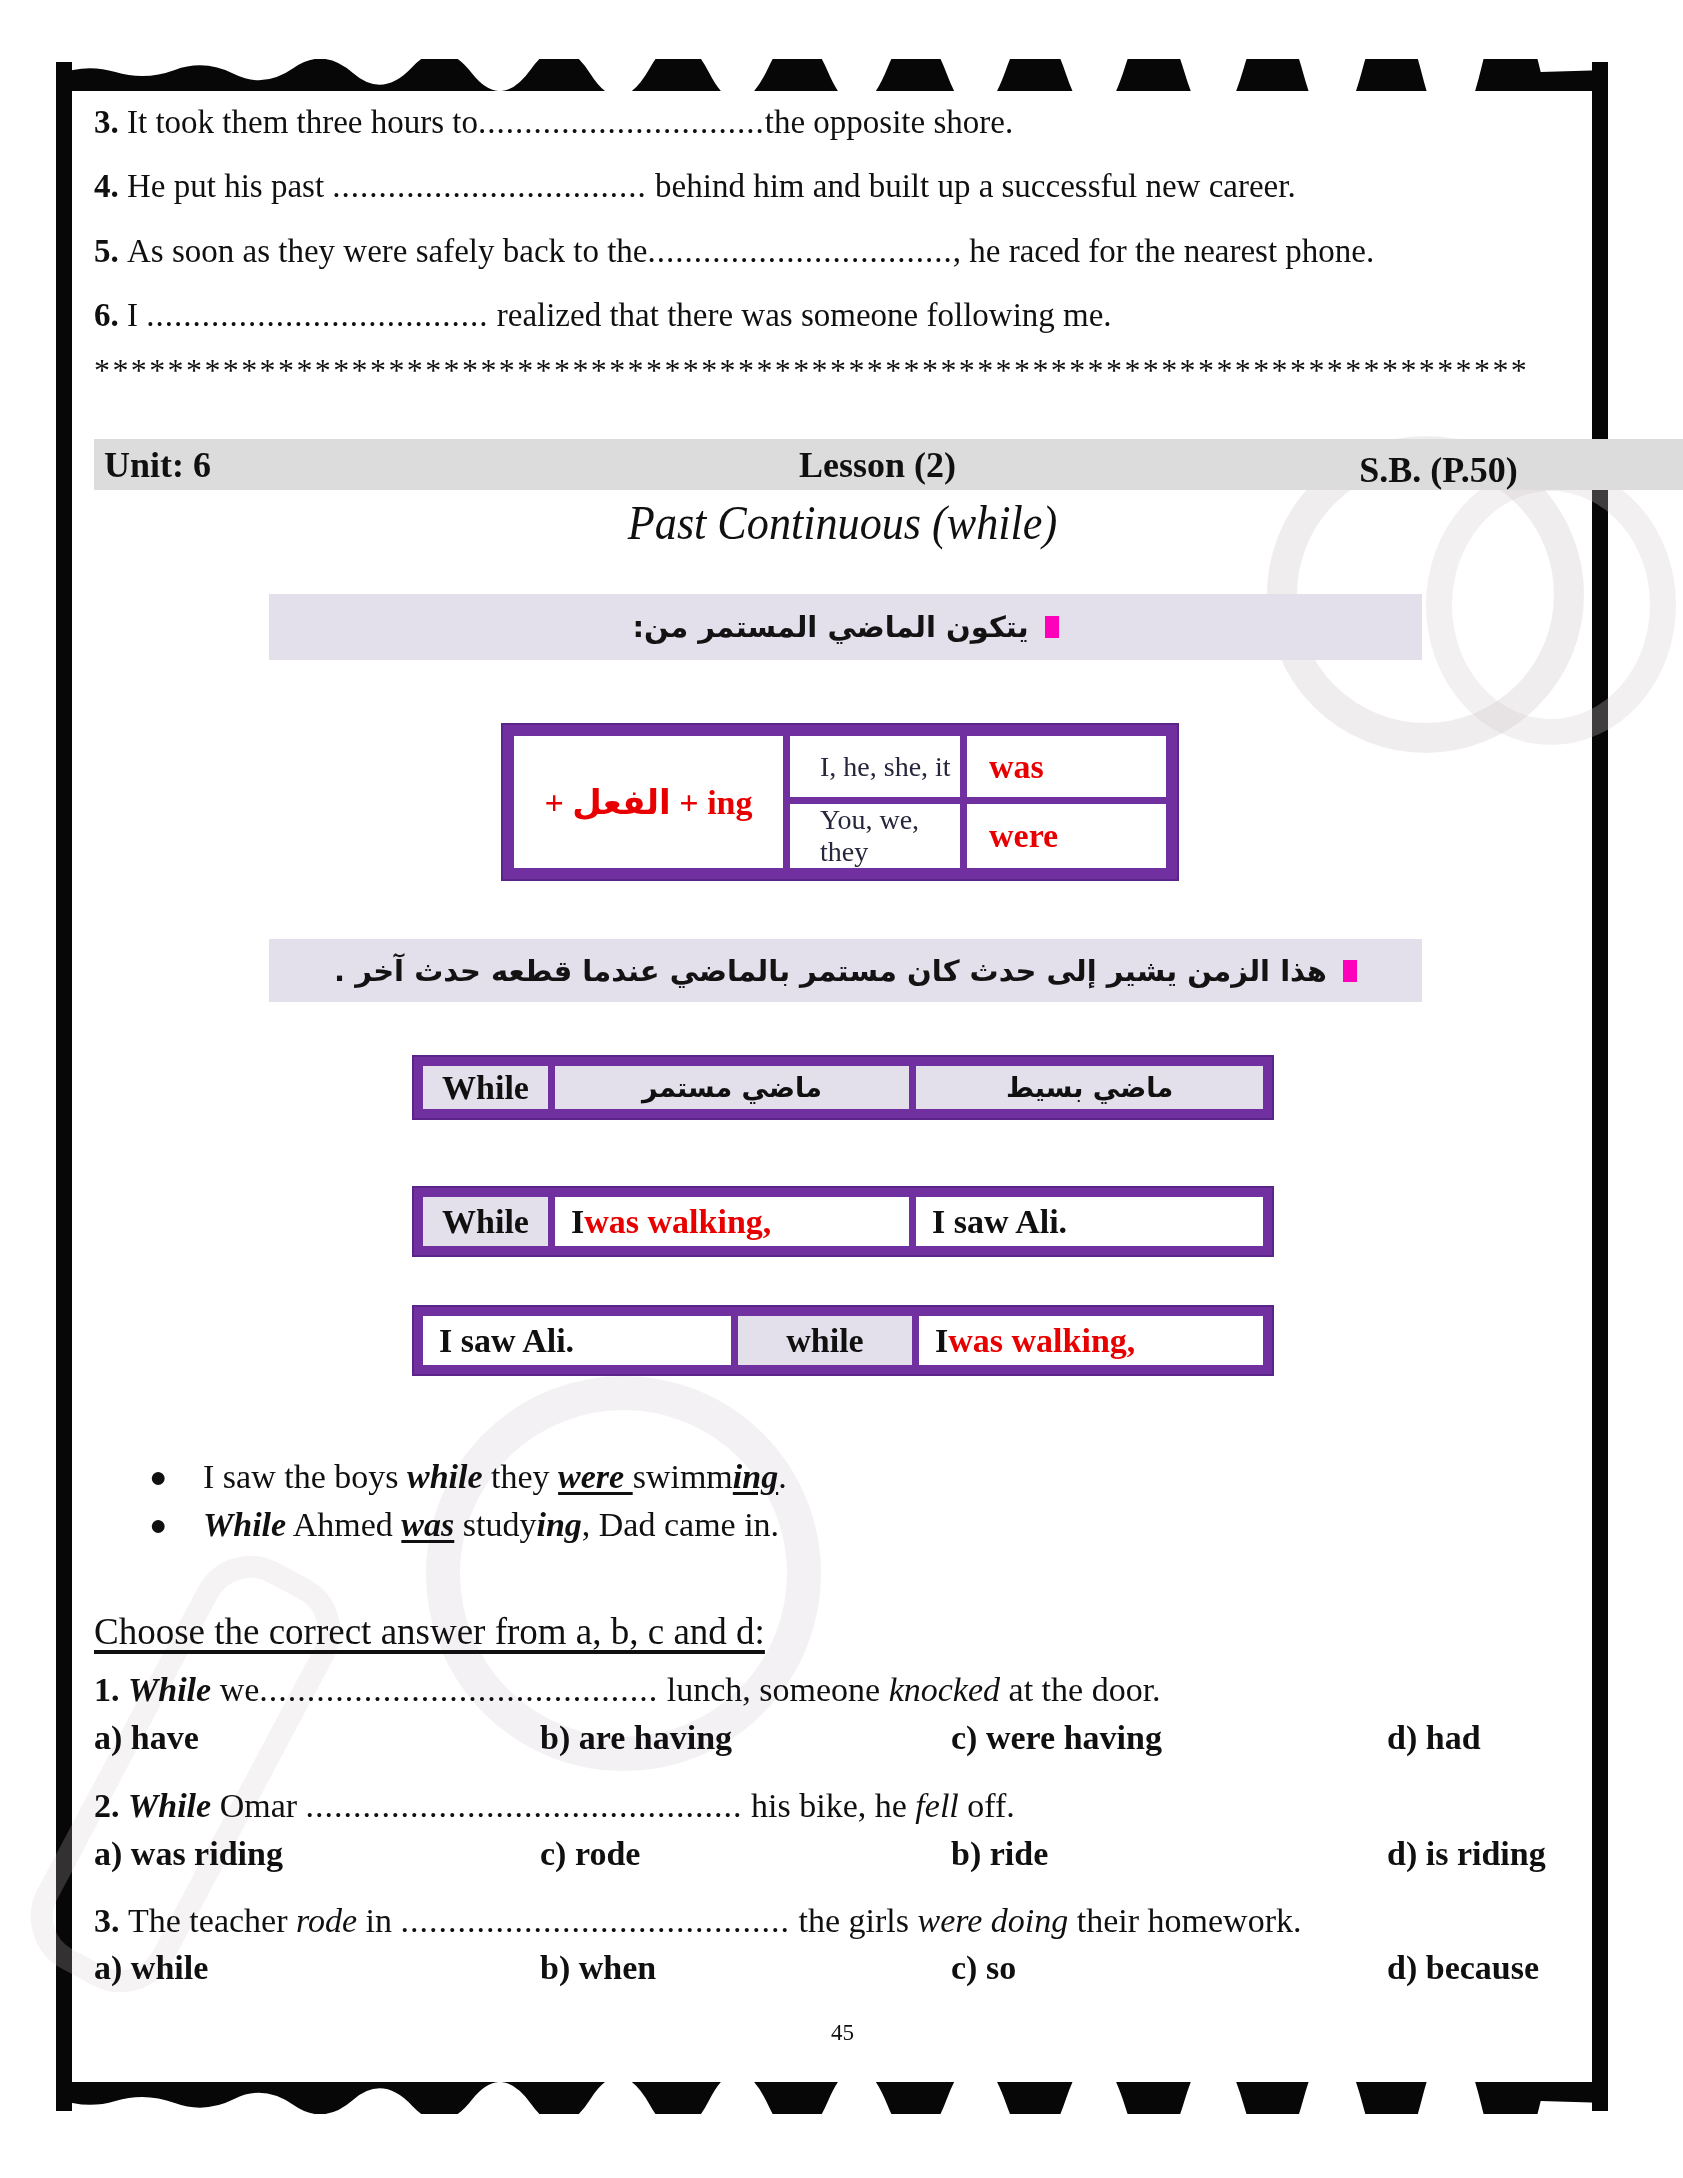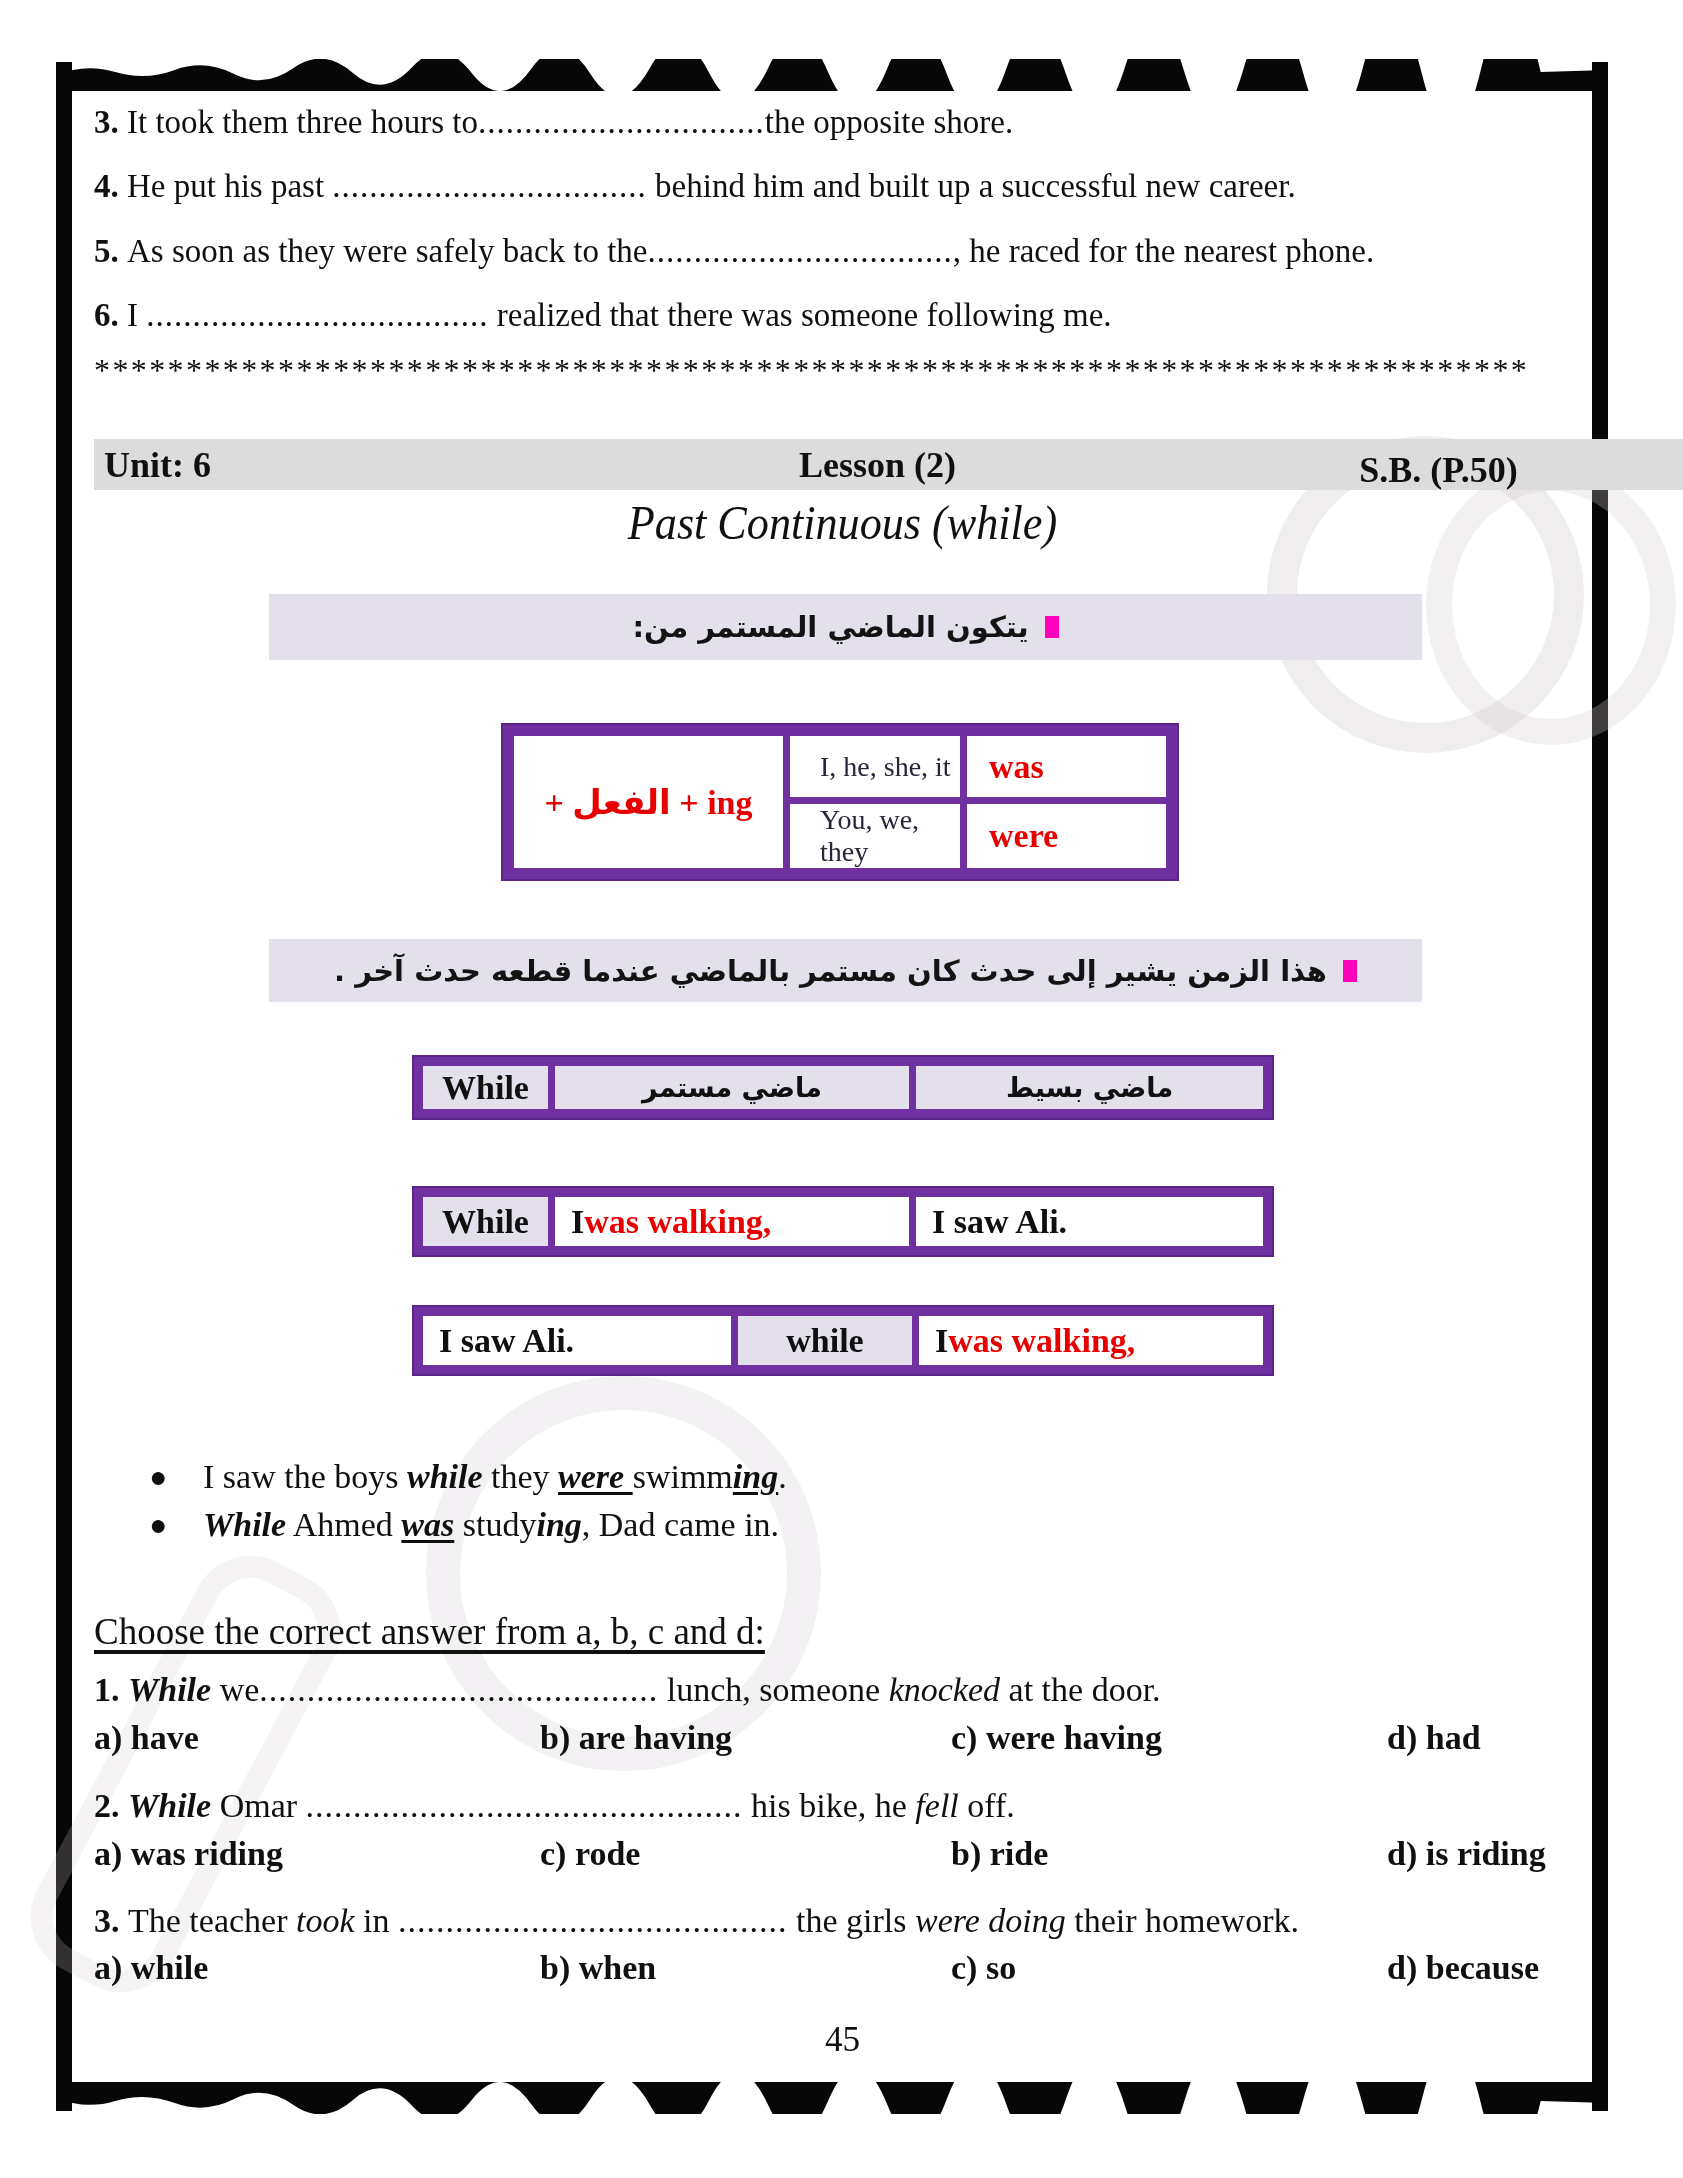--- a/index.html
+++ b/index.html
@@ -69,21 +69,21 @@
   .extable .cell{font-size:34px;padding-left:16px;}
   .extable .cwh{justify-content:center;padding-left:0;}
   
   .bullets{left:149px;top:1453px;width:1337px;font-size:34px;line-height:48px;}
   .bullets .brow{display:flex;}
   .bullets .dot{width:54px;font-size:30px;}
   
   .mcq-head{left:94px;top:1610px;font-size:37px;font-weight:normal;text-decoration:underline;text-decoration-thickness:4px;text-underline-offset:6px;white-space:nowrap;}
   .stem{left:94px;width:1505px;font-size:34px;white-space:nowrap;}
   .opts{left:94px;width:1505px;display:grid;grid-template-columns:446px 411px 436px 1fr;font-size:34px;font-weight:bold;white-space:nowrap;}
-  .pageno{left:94px;top:2020px;width:1497px;text-align:center;font-size:35px;}
+  .pageno{left:94px;top:2020px;width:1497px;text-align:center;font-size:23px;}
 </style>
 </head>
 <body>
 
 <div class="frame">
   <svg class="wave wave-top" viewBox="0 0 1568 32" preserveAspectRatio="none">
     <path fill="#070707" d="M0,32 L0,16 Q30,4 60,13 T120,11 T180,15 T240,9 T300,14 T360,8 T420,14 T480,10 T540,15 T600,9 T660,14 T720,8 T780,13 T840,9 T900,15 T960,10 T1020,14 T1080,8 T1140,13 T1200,9 T1260,14 T1320,10 T1380,15 T1440,9 T1500,13 L1568,11 L1568,32 Z"></path>
   </svg>
   <svg class="wave wave-bottom" viewBox="0 0 1568 32" preserveAspectRatio="none">
     <path fill="#070707" d="M0,0 L0,16 Q30,28 60,19 T120,21 T180,17 T240,23 T300,18 T360,24 T420,18 T480,22 T540,17 T600,23 T660,18 T720,24 T780,19 T840,23 T900,17 T960,22 T1020,18 T1080,24 T1140,19 T1200,23 T1260,18 T1320,22 T1380,17 T1440,23 T1500,19 L1568,21 L1568,0 Z"></path>
@@ -186,21 +186,21 @@
 </div>
 
 <div class="abs stem" style="top:1787px"><span class="b">2. </span><span class="bi">While</span><span> Omar </span><span class="dots">..............................................</span><span> his bike, he </span><span class="i">fell</span><span> off.</span></div>
 <div class="abs opts" style="top:1835px">
   <span>a) was riding</span>
   <span>c) rode</span>
   <span>b) ride</span>
   <span>d) is riding</span>
 </div>
 
-<div class="abs stem" style="top:1902px"><span class="b">3. </span><span>The teacher </span><span class="i">took</span><span> in </span><span class="dots">.........................................</span><span> the girls </span><span class="i">were doing</span><span> their homework.</span></div>
+<div class="abs stem" style="top:1902px"><span class="b">3. </span><span>The teacher </span><span class="i">rode</span><span> in </span><span class="dots">.........................................</span><span> the girls </span><span class="i">were doing</span><span> their homework.</span></div>
 <div class="abs opts" style="top:1949px">
   <span>a) while</span>
   <span>b) when</span>
   <span>c) so</span>
   <span>d) because</span>
 </div>
 
 <div class="abs pageno">45</div>
 
 

